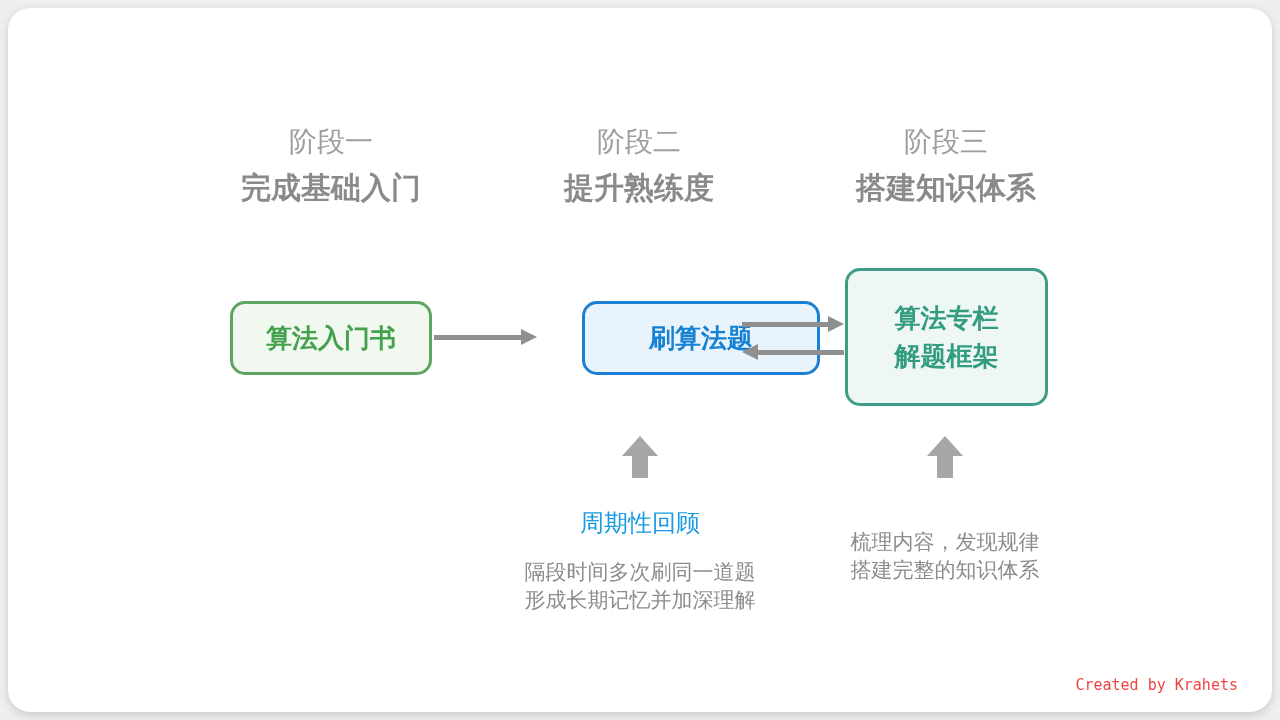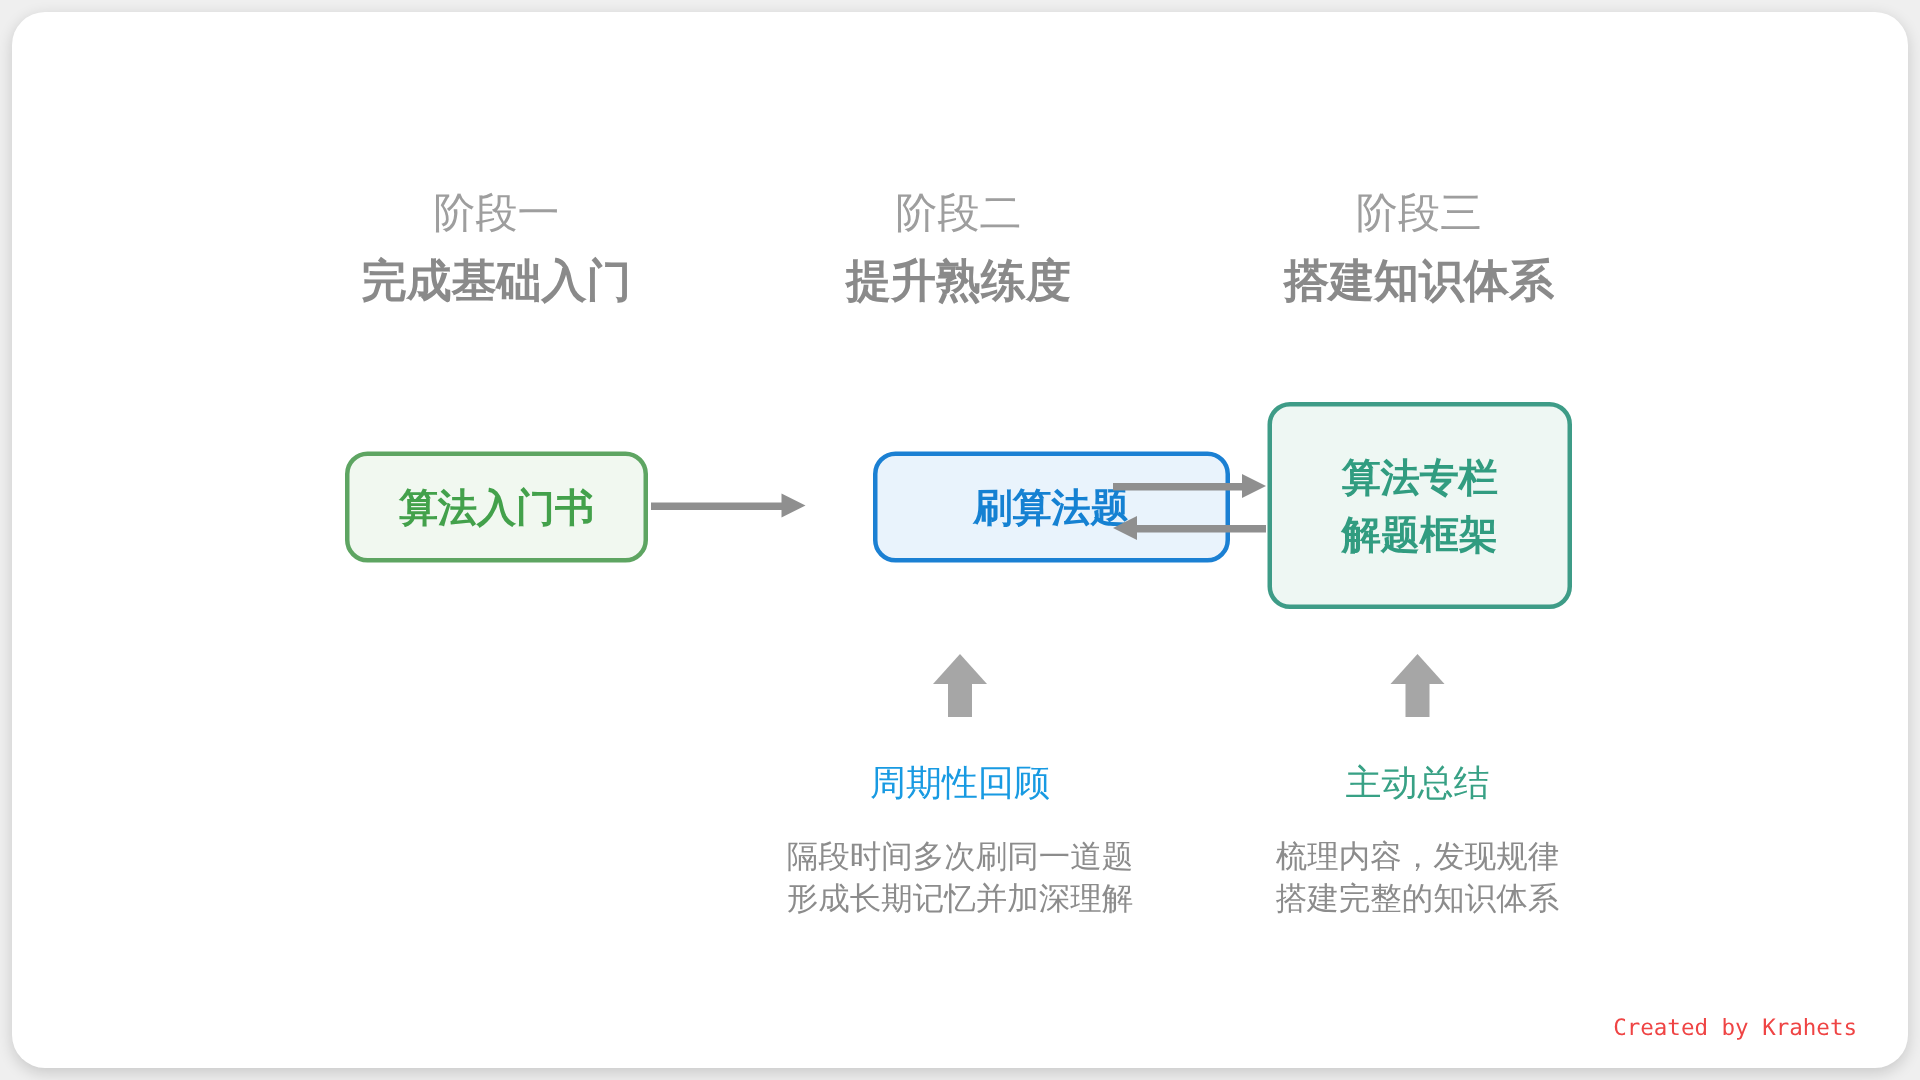--- a/index.html
+++ b/index.html
@@ -191,21 +191,20 @@
   </div>
 
   <div class="annotation col2">
     <div class="annotation-title">周期性回顾</div>
     <div class="annotation-desc">
       <div>隔段时间多次刷同一道题</div>
       <div>形成长期记忆并加深理解</div>
     </div>
   </div>
   <div class="annotation col3">
-    <div class="annotation-title">主动总结</div>
     <div class="annotation-desc">
       <div>梳理内容，发现规律</div>
       <div>搭建完整的知识体系</div>
     </div>
   </div>
 
   <div class="credit">Created by Krahets</div>
 
 </div>
 

